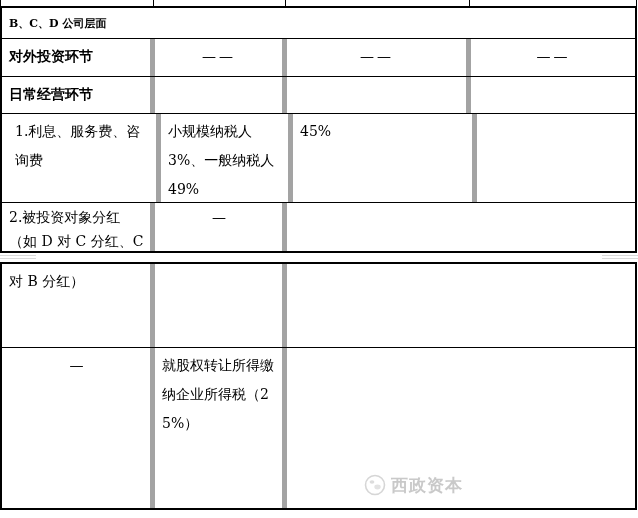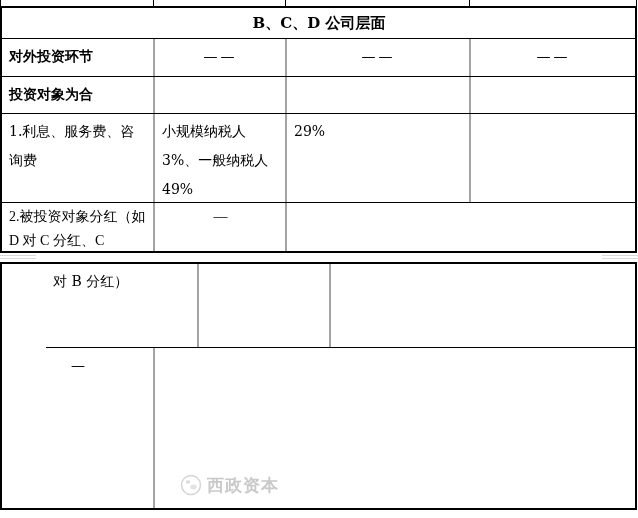--- a/index.html
+++ b/index.html
@@ -26,42 +26,42 @@
     background:#fff;
   }
   .row{
     display:grid;grid-template-columns:153px 132px 184px 1fr;
     border-bottom:1px solid #000;
     box-sizing:border-box;
   }
   .row:last-child{border-bottom:none;}
   .cell{
     box-sizing:border-box;
-    border-right:2px solid #a3a3a3;
+    border-right:5px solid #a3a3a3;
     padding:3px 6px 0 7px;
     font-size:14px;line-height:29px;
     overflow:hidden;
     position:relative;
     white-space:normal;
     word-break:break-all;
   }
   .cell:last-child{border-right:none;}
 
   .row-header{height:31px;}
   .hcell{
     grid-column:1 / -1;
-    text-align:center;font-weight:bold;font-size:15px;
+    font-weight:bold;font-size:11px;
     line-height:25px;padding-top:3px;border-right:none;
   }
   .row-invest{height:38px;}
   .row-daily{height:37px;}
-  .row-r1{height:89px;}
-  .row-r2a{height:48px;font-family:Liberation Serif, serif;}
+  .row-r1{height:89px;padding-left:6px;}
+  .row-r2a{height:48px;}
   .row-r2a .cell{line-height:24px;padding-top:2px;}
-  .row-r2b{height:84px;margin-left:44px;}
+  .row-r2b{height:84px;}
   .row-r3{height:160px;}
 
   .bold{font-weight:bold;}
   .center{text-align:center;}
   .dashes{letter-spacing:3px;}
 
   
   .pagegap{height:9px;width:638px;position:relative;background:#fff;}
   .pagegap .edge-mark{
     position:absolute;top:2px;width:36px;height:1px;
@@ -101,30 +101,30 @@
     </div>
 
     <div class="row row-invest">
       <div class="cell bold">对外投资环节</div>
       <div class="cell center dashes">——</div>
       <div class="cell center dashes">——</div>
       <div class="cell center dashes">——</div>
     </div>
 
     <div class="row row-daily">
-      <div class="cell bold">投资对象为合</div>
+      <div class="cell bold">日常经营环节</div>
       <div class="cell"></div>
       <div class="cell"></div>
       <div class="cell"></div>
     </div>
 
     <div class="row row-r1">
       <div class="cell">1.利息、服务费、咨询费</div>
       <div class="cell">小规模纳税人 3%、一般纳税人 49%</div>
-      <div class="cell">29%</div>
+      <div class="cell">45%</div>
       <div class="cell"></div>
     </div>
 
     <div class="row row-r2a">
       <div class="cell">2.被投资对象分红（如 D 对 C 分红、C</div>
       <div class="cell center">—</div>
       <div class="cell"></div>
     </div>
 
   </div>
@@ -137,20 +137,21 @@
   <div class="segment">
 
     <div class="row row-r2b">
       <div class="cell">对 B 分红）</div>
       <div class="cell"></div>
       <div class="cell"></div>
     </div>
 
     <div class="row row-r3">
       <div class="cell center">—</div>
+      <div class="cell">就股权转让所得缴纳企业所得税（25%）</div>
       <div class="cell">
         <span class="watermark">
           <svg class="wm-logo" width="22" height="22" viewBox="0 0 22 22">
             <circle cx="11" cy="11" r="9.5" fill="none" stroke="#d6d6d6" stroke-width="1.6"></circle>
             <ellipse cx="8" cy="8" rx="2.4" ry="1.8" fill="#dcdcdc"></ellipse>
             <ellipse cx="13.5" cy="13" rx="3.2" ry="2.4" fill="#e2e2e2"></ellipse>
           </svg>
           <span class="wm-text">西政资本</span>
         </span>
       </div>

